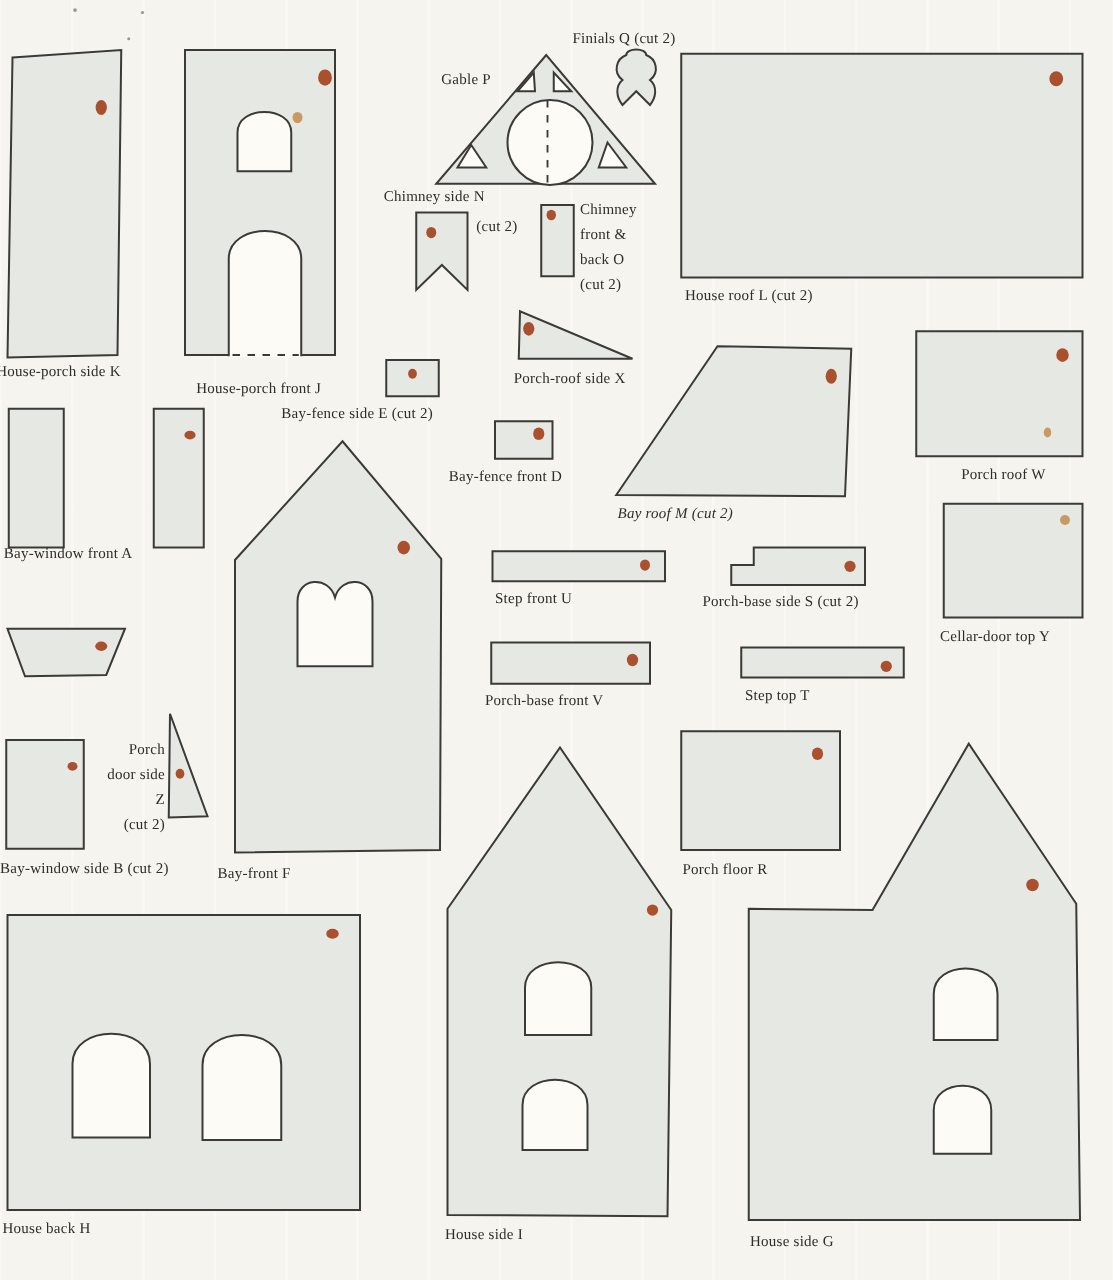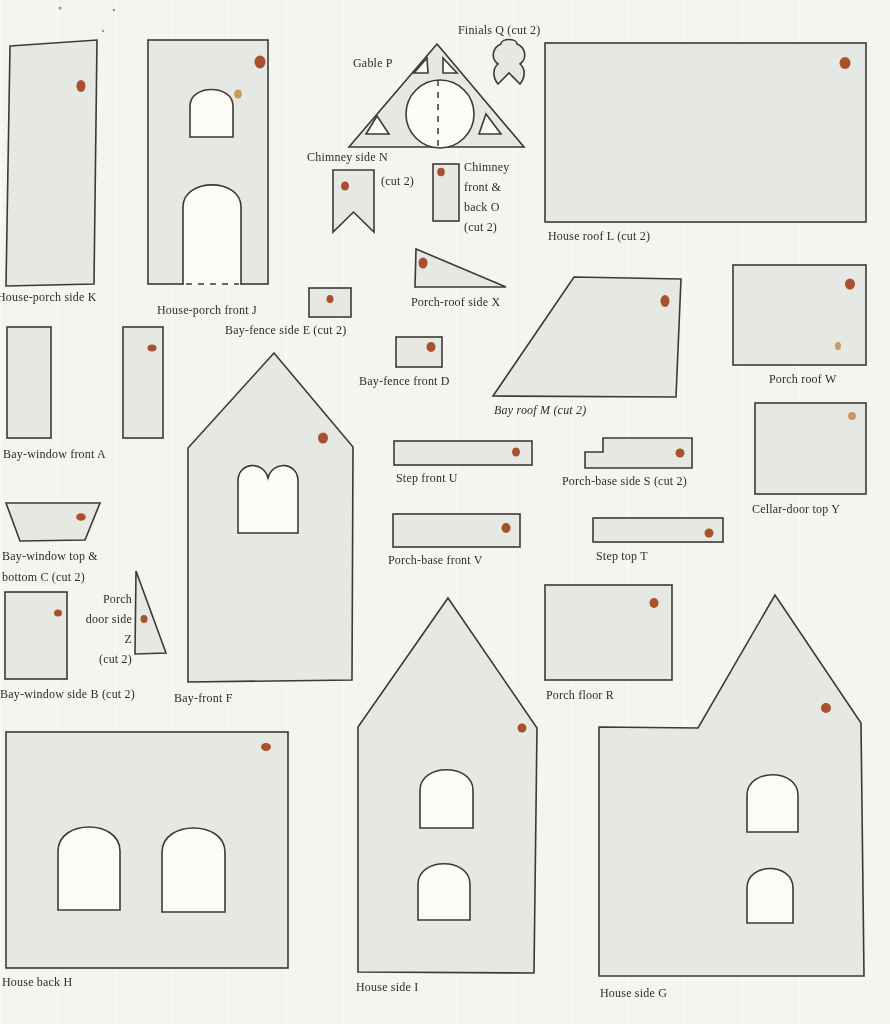--- a/index.html
+++ b/index.html
@@ -210,29 +210,25 @@
     <span class="ln">back O</span>
     <span class="ln">(cut 2)</span>
   </div>
 
   <div class="label" style="left:548px;top:226px;">House roof L (cut 2)</div>
   <div class="label" style="left:225px;top:320px;">Bay-fence side E (cut 2)</div>
   <div class="label" style="left:411px;top:292px;text-align:center;">Porch-roof side X</div>
   <div class="label" style="left:359px;top:371px;">Bay-fence front D</div>
   <div class="label" style="left:494px;top:400px;font-style:italic;">Bay roof M (cut 2)</div>
   <div class="label" style="left:732px;top:369px;margin-left:37px;">Porch roof W</div>
-  <div class="label" style="left:3px;top:444px;">Bay-window front A</div>
+  <div class="label" style="left:3px;top:432px;">Bay-window front A</div>
   <div class="label" style="left:396px;top:468px;">Step front U</div>
   <div class="label" style="left:562px;top:471px;">Porch-base side S (cut 2)</div>
   <div class="label" style="left:752px;top:499px;">Cellar-door top Y</div>
 
-  <div class="label multiline" style="left:2px;top:546px;line-height:21px;">
-    <span class="ln">Bay-window top &amp;</span>
-    <span class="ln">bottom C (cut 2)</span>
-  </div>
 
   <div class="label" style="left:388px;top:550px;">Porch-base front V</div>
   <div class="label" style="left:596px;top:546px;">Step top T</div>
 
   <div class="label align-right" style="left:56px;top:589px;width:76px;line-height:20px;">
     <span class="ln">Porch</span>
     <span class="ln">door side</span>
     <span class="ln">Z</span>
     <span class="ln">(cut 2)</span>
   </div>

